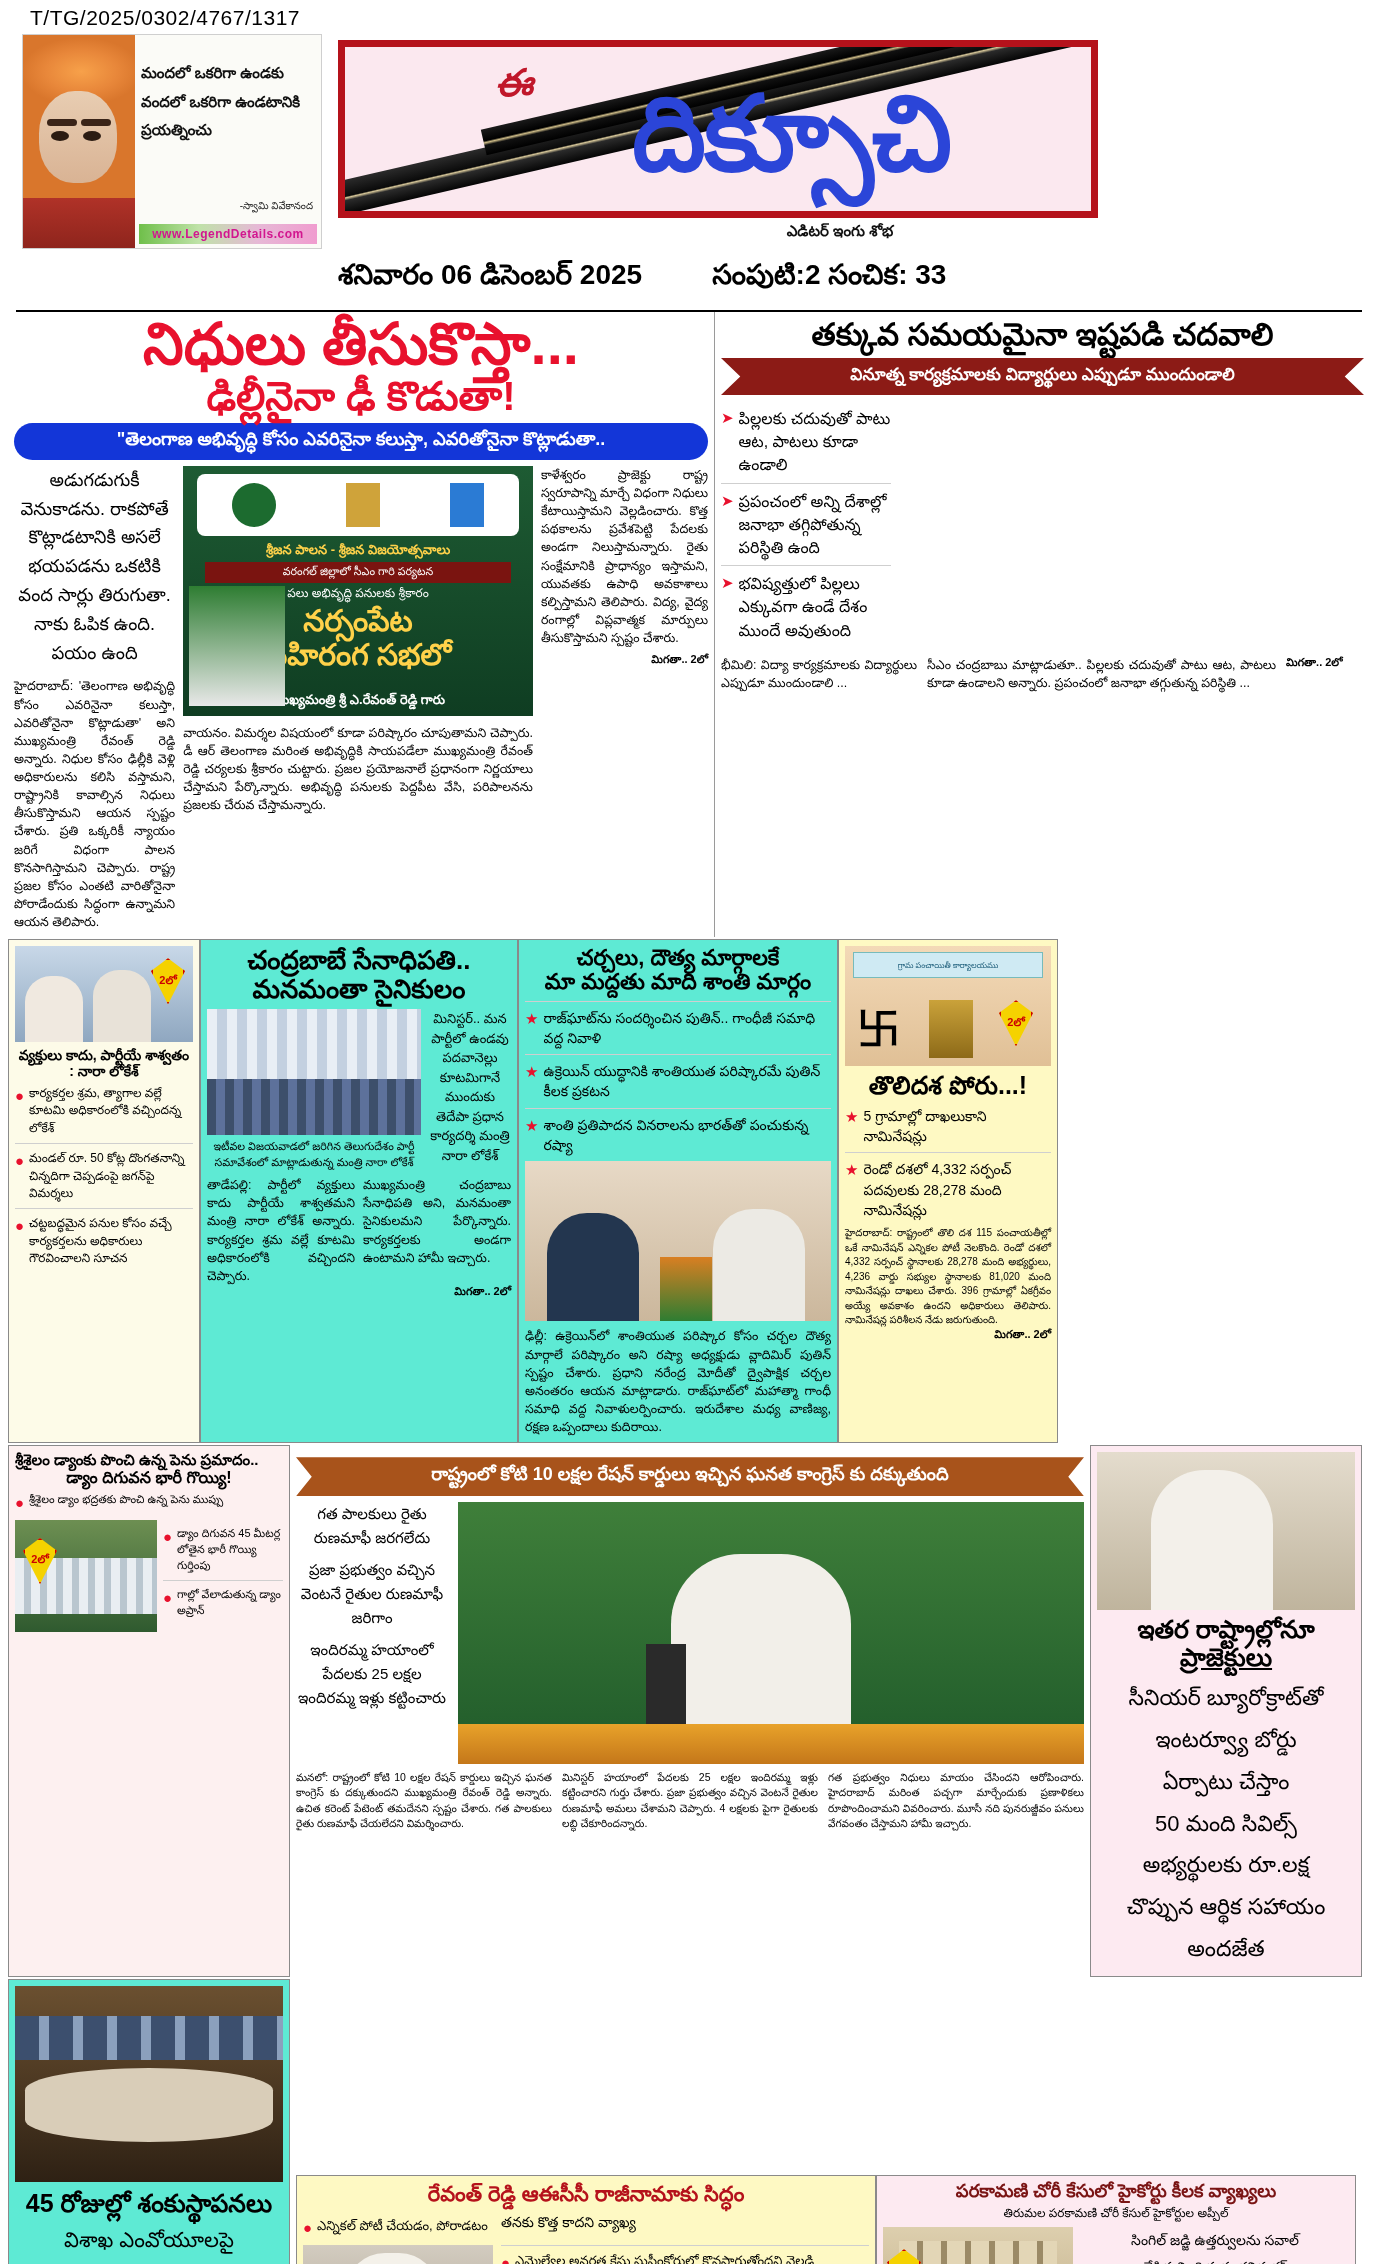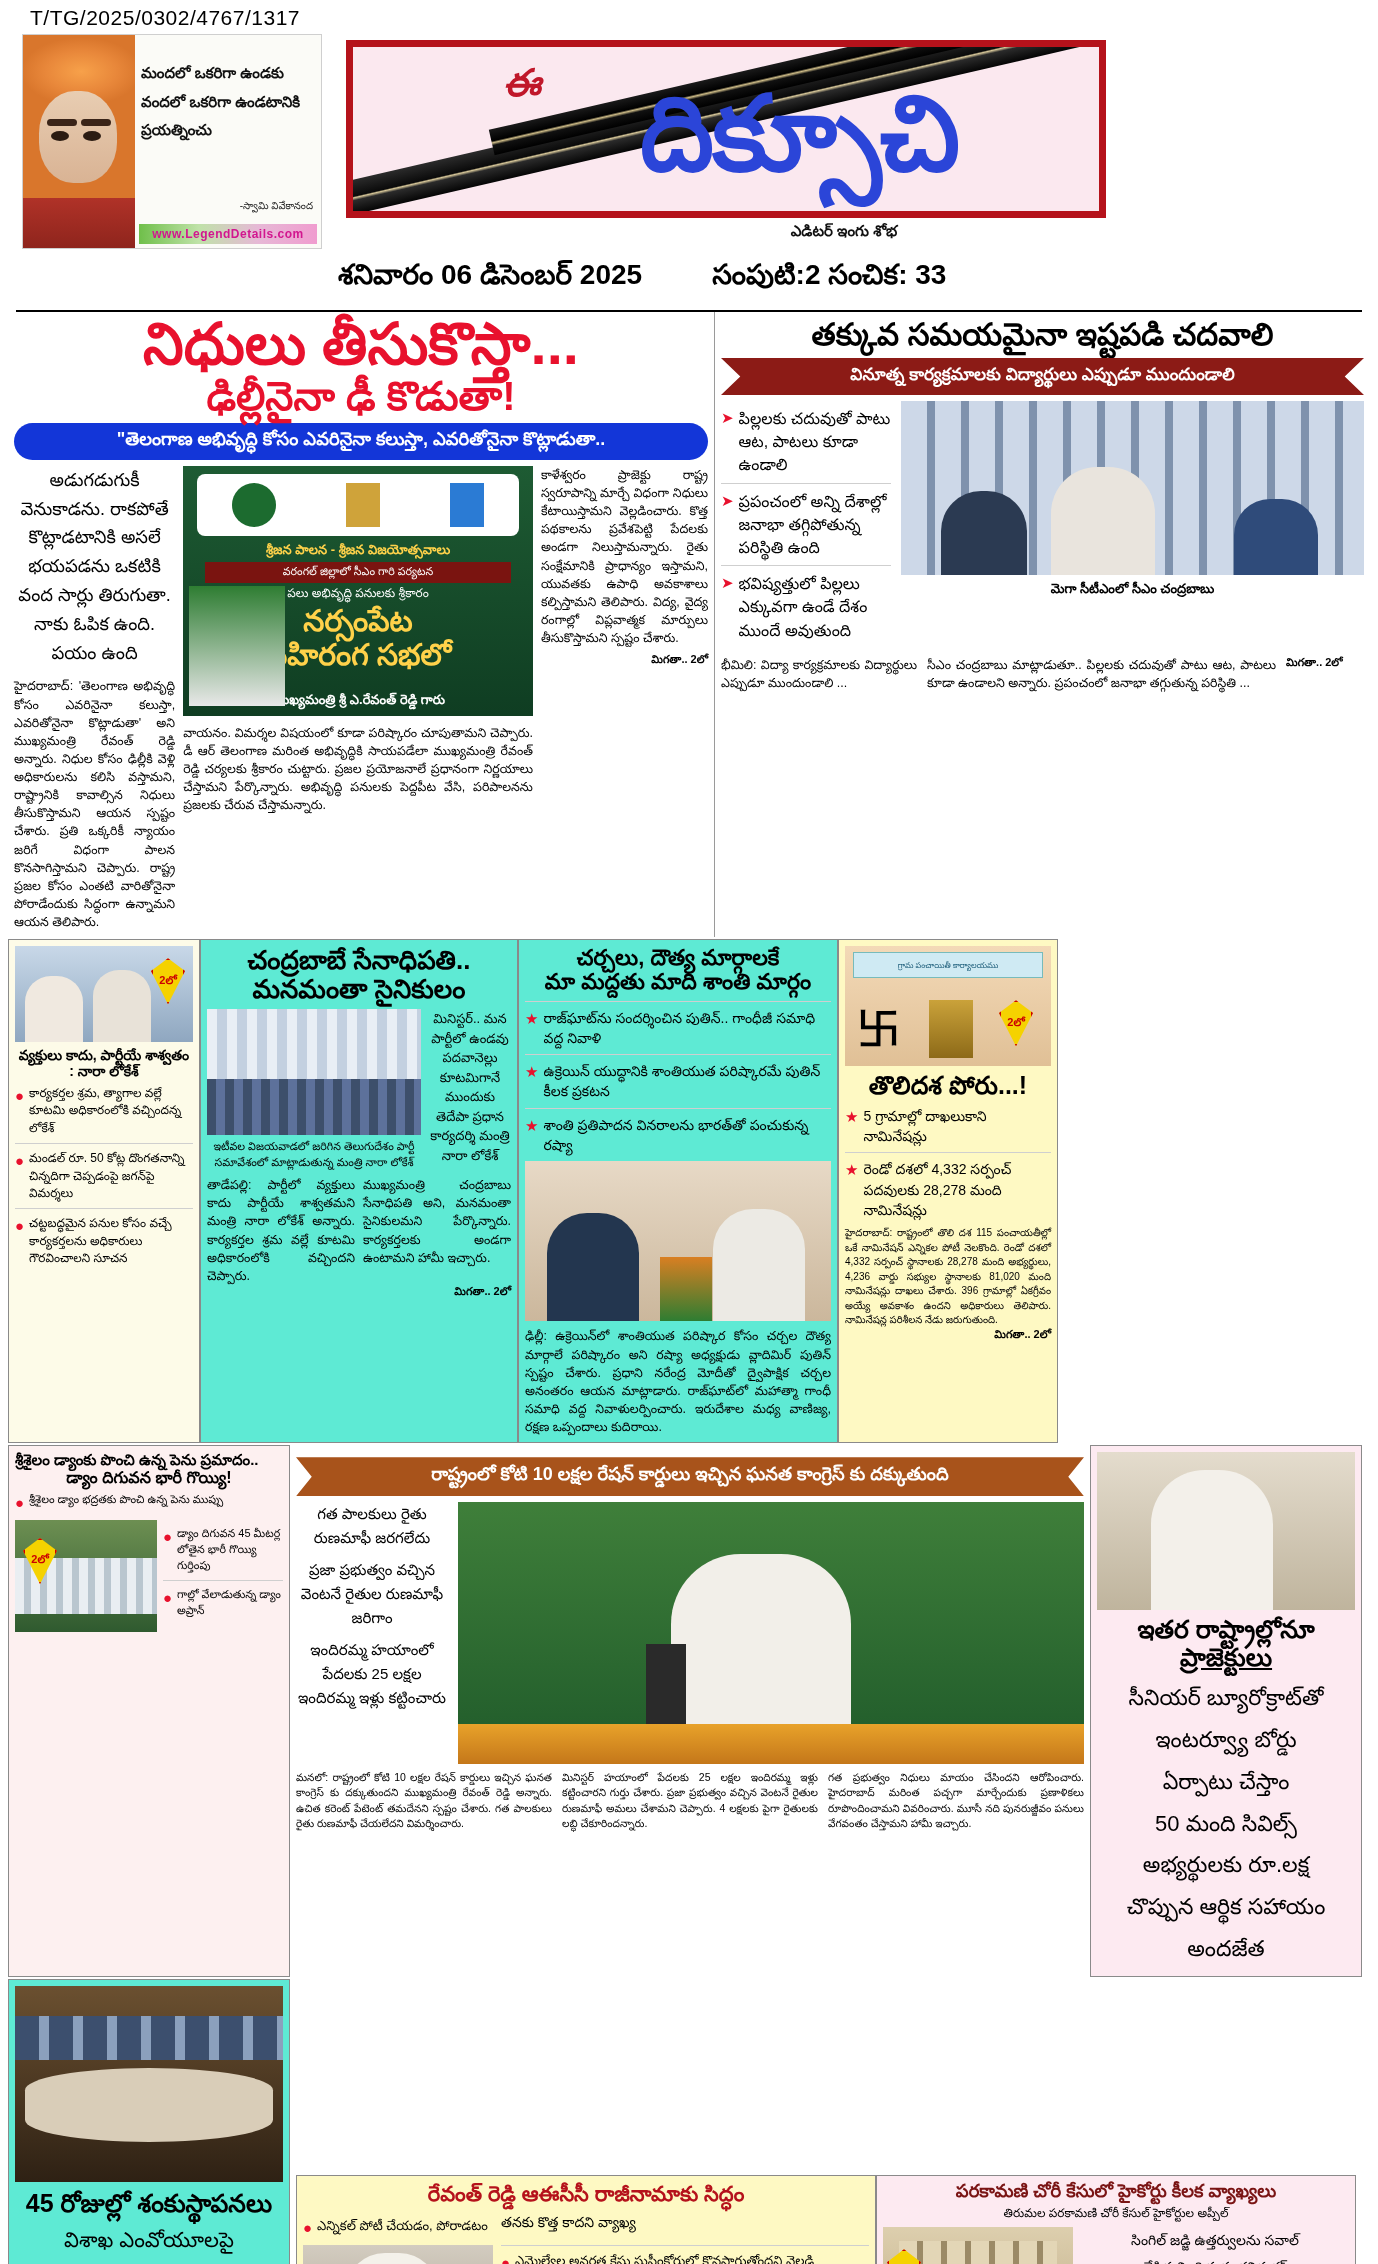--- a/index.html
+++ b/index.html
@@ -7,21 +7,21 @@
   html,body { background:#fff; }
   body {
     width:1378px; height:2264px;
     font-family:"Liberation Sans","DejaVu Sans",sans-serif;
     color:#000; position:relative; overflow:hidden;
   }
   .page { width:1378px; height:2264px; position:relative; padding:0 8px; }
 
   
   .regcode { font-size:21px; letter-spacing:.5px; padding:6px 0 4px 22px; }
-  .masthead { display:flex; align-items:flex-end; gap:10px; padding:0 14px; }
+  .masthead { display:flex; align-items:flex-end; gap:2px; padding:0 14px; }
   .vivek-box {
     width:300px; height:215px; border:1px solid #cfcfcf; background:#fbfbf7;
     position:relative; overflow:hidden; flex:0 0 auto;
   }
   .vivek-photo{
     position:absolute; left:0; top:0; width:112px; height:215px;
     background:
       radial-gradient(ellipse 60px 34px at 52% 17%, #f7a14a 0%, #e8873a 60%, #d9762c 100%),
       linear-gradient(#f3ece5,#efe7de);
   }
@@ -216,29 +216,20 @@
               <span>పిల్లలకు చదువుతో పాటు ఆట, పాటలు కూడా ఉండాలి</span>
             </div>
           <div class="bul sep">
               <span class="mk">➤</span>
               <span>ప్రపంచంలో అన్ని దేశాల్లో జనాభా తగ్గిపోతున్న పరిస్థితి ఉంది</span>
             </div>
           <div class="bul sep">
               <span class="mk">➤</span>
               <span>భవిష్యత్తులో పిల్లలు ఎక్కువగా ఉండే దేశం ముందే అవుతుంది</span>
             </div>
-        </div>
-        <div style="flex:1">
-          <div class="ph" style="height:174px;background:linear-gradient(#b9c6da,#8ea0bb)">
-            <div style="position:absolute;inset:0;background:repeating-linear-gradient(90deg,#cdd8e8 0 26px,#7f92ad 26px 34px)"></div>
-            <div style="position:absolute;left:40px;bottom:0;width:86px;height:84px;border-radius:40px 40px 0 0;background:#2b3a52"></div>
-            <div style="position:absolute;left:150px;bottom:0;width:104px;height:108px;border-radius:46px 46px 0 0;background:#e9e4dd"></div>
-            <div style="position:absolute;right:46px;bottom:0;width:84px;height:76px;border-radius:36px 36px 0 0;background:#2f4b7a"></div>
-          </div>
-          <div class="cap" style="margin-top:5px;font-weight:700;font-size:13px">మెగా సీటీఎంలో సీఎం చంద్రబాబు</div>
         </div>
       </div>
 
       <div class="row" style="gap:10px;margin-top:8px">
         <div style="width:196px" class="body-txt">భీమిలి: విద్యా కార్యక్రమాలకు విద్యార్థులు ఎప్పుడూ ముందుండాలి ...</div>
         <div style="flex:1" class="body-txt">సీఎం చంద్రబాబు మాట్లాడుతూ.. పిల్లలకు చదువుతో పాటు ఆట, పాటలు కూడా ఉండాలని అన్నారు. ప్రపంచంలో జనాభా తగ్గుతున్న పరిస్థితి ...</div>
         <div style="width:78px" class="pg-tag">మిగతా.. 2లో</div>
       </div>
     </div>
   </div>

